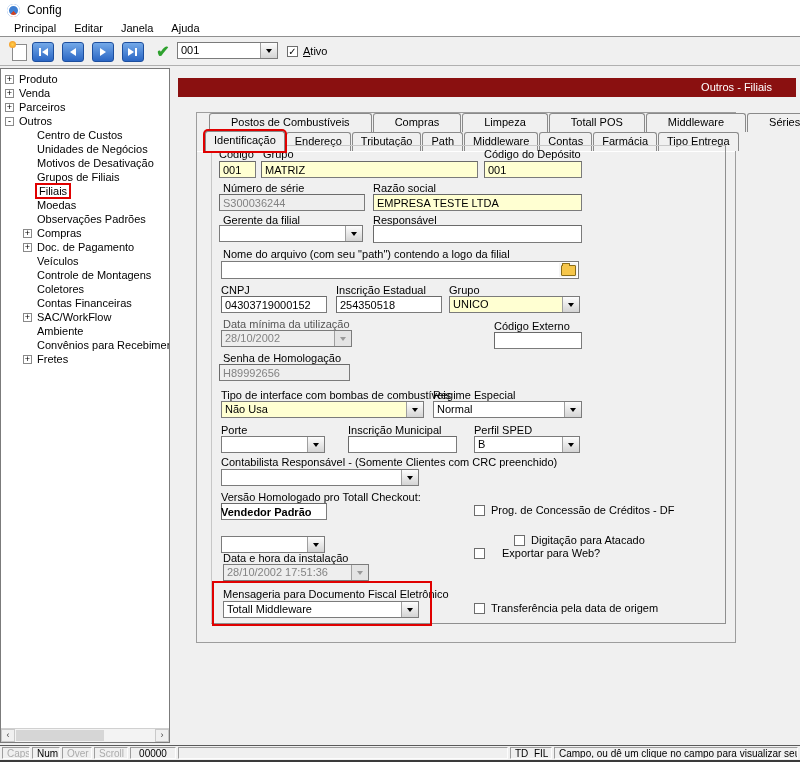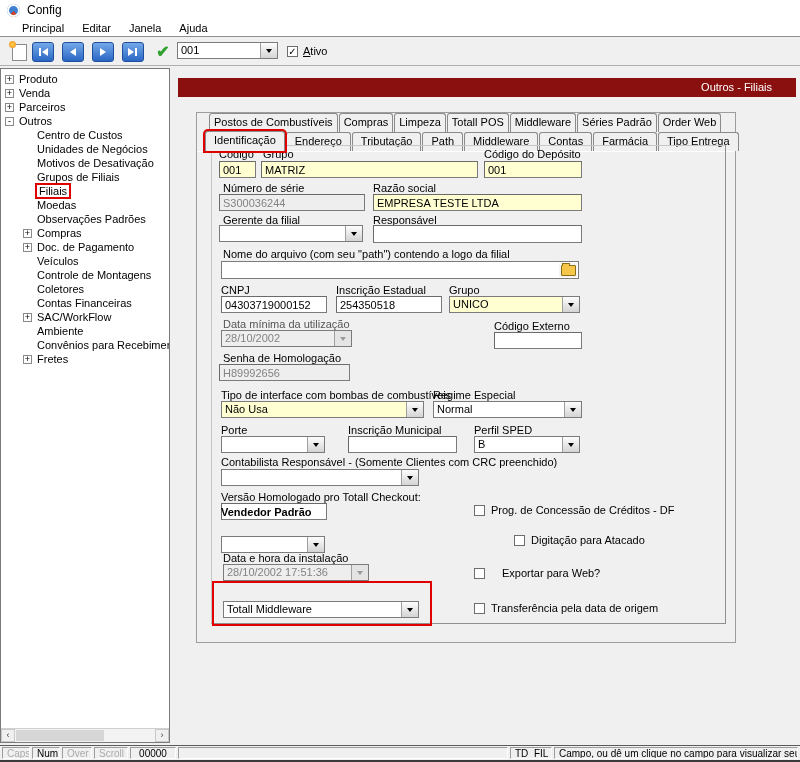--- a/index.html
+++ b/index.html
@@ -5,21 +5,21 @@
   html,body{margin:0;padding:0;}
   .window{position:relative;width:800px;height:762px;background:#f0f0f0;
     font-family:"Liberation Sans",sans-serif;font-size:11px;color:#000;overflow:hidden;}
   
   .titlebar{position:absolute;left:0;top:0;width:100%;height:20px;background:#fff;
     display:flex;align-items:center;padding-left:7px;box-sizing:border-box;font-size:12px;}
   .appicon{width:13px;height:13px;border-radius:50%;margin-right:7px;
     background:conic-gradient(#3f7fd2 0 40%, #c8442c 40% 60%, #3f7fd2 60% 100%);
     box-shadow:inset 0 0 0 2px #fff;}
   .menubar{position:absolute;left:0;top:20px;width:100%;height:17px;background:#fff;
-    border-bottom:1px solid #8f8f8f;display:flex;align-items:center;padding-left:13px;box-sizing:border-box;}
+    border-bottom:1px solid #8f8f8f;display:flex;align-items:center;padding-left:5px;box-sizing:border-box;}
   .menuitem{padding:0 9px;line-height:16px;cursor:default;}
   .toolbar{position:absolute;left:0;top:38px;width:100%;height:28px;background:#f0f0f0;
     border-bottom:1px solid #b0b0b0;box-sizing:border-box;}
   .tbtn{position:absolute;top:4px;width:22px;height:20px;display:flex;align-items:center;
     justify-content:center;border-radius:3px;}
   .tbtn.blue{background:linear-gradient(#74a9e8,#2a66c4);border:1px solid #1d4f9e;box-sizing:border-box;}
   .arr-r{width:0;height:0;border:4px solid transparent;border-left:6px solid #fff;border-right:0;}
   .arr-l{width:0;height:0;border:4px solid transparent;border-right:6px solid #fff;border-left:0;}
   .vbar{width:2px;height:8px;background:#fff;margin:0 1px;}
   .newpage{position:relative;width:13px;height:15px;background:#fff;border:1px solid #8b8b8b;}
@@ -68,21 +68,21 @@
   .rightpanel{position:absolute;left:178px;top:68px;width:622px;height:677px;}
   .banner{position:absolute;left:0;top:10px;right:4px;height:19px;background:#8a1010;color:#fff;
     text-align:right;line-height:19px;padding-right:24px;box-sizing:border-box;}
   .tabctrl{position:absolute;left:18px;top:44px;width:540px;height:531px;background:#f0f0f0;
     border:1px solid #9d9d9d;box-sizing:border-box;}
   .tabs{display:flex;align-items:flex-end;height:19px;}
   .tabs.r1{padding-left:12px;}
   .tabs.r2{padding-left:8px;}
   .tab{height:18px;line-height:17px;padding:0 8px;background:#f0f0f0;border:1px solid #8a8a8a;
     border-bottom:none;border-radius:3px 3px 0 0;margin-right:1px;white-space:nowrap;cursor:default;}
-  .tabs.r1 .tab{padding:0 4px;}
+  .tabs.r1 .tab{padding:0 21px;}
   .tab.selected{position:relative;z-index:3;box-shadow:0 0 0 2px #e00000;background:#f0f0f0;height:19px;}
   .tabpage{position:absolute;left:0;right:0;top:38px;bottom:0;border-top:1px solid #fff;}
   .bevel{position:absolute;left:14px;top:32px;width:513px;height:477px;
     border:1px solid;border-color:#c7c7c7 #8f8f8f #8f8f8f #c7c7c7;}
   .filefield{position:absolute;box-sizing:border-box;height:18px;border:1px solid #7b7b7b;background:#fff;}
   .folderbtn{position:absolute;right:1px;top:1px;width:18px;height:14px;display:flex;
     align-items:center;justify-content:center;background:#f5f5f5;}
   .folder{position:relative;width:13px;height:9px;background:#f6c64a;border:1px solid #8a6d1a;border-radius:1px;}
   .folder::before{content:"";position:absolute;left:0;top:-3px;width:6px;height:2px;background:#f6c64a;
     border:1px solid #8a6d1a;border-bottom:none;border-radius:1px 1px 0 0;}
@@ -375,37 +375,38 @@
       </div>
 
       <span class="lbl" style="left:26px;top:440px;">Data e hora da instalação</span>
       <div class="combo disabled" style="left:26px;top:451px;width:146px;">
         <span class="txt">28/10/2002 17:51:36</span>
         <span class="btn">
             <span class="tri"></span>
           </span>
       </div>
 
+      <span class="lbl" style="left:26px;top:476px;">Mensageria para Documento Fiscal Eletrônico</span>
       <div class="combo" style="left:26px;top:488px;width:196px;">
         <span class="txt">Totall Middleware</span>
         <span class="btn">
             <span class="tri"></span>
           </span>
       </div>
       <div class="anno" style="left:15px;top:468px;width:216px;height:41px;"></div>
 
       <div class="cbx" style="left:277px;top:391px;">
         <span class="box"></span>
           <span>Prog. de Concessão de Créditos - DF</span>
       </div>
       <div class="cbx" style="left:277px;top:421px;margin-left:40px;">
         <span class="box"></span>
           <span>Digitação para Atacado</span>
       </div>
-      <div class="cbx" style="left:277px;top:454px;gap:17px;">
+      <div class="cbx" style="left:277px;top:434px;gap:17px;">
         <span class="box"></span>
           <span>Exportar para Web?</span>
       </div>
       <div class="cbx" style="left:277px;top:489px;">
         <span class="box"></span>
           <span>Transferência pela data de origem</span>
       </div>
     </div>
   </div>
 

